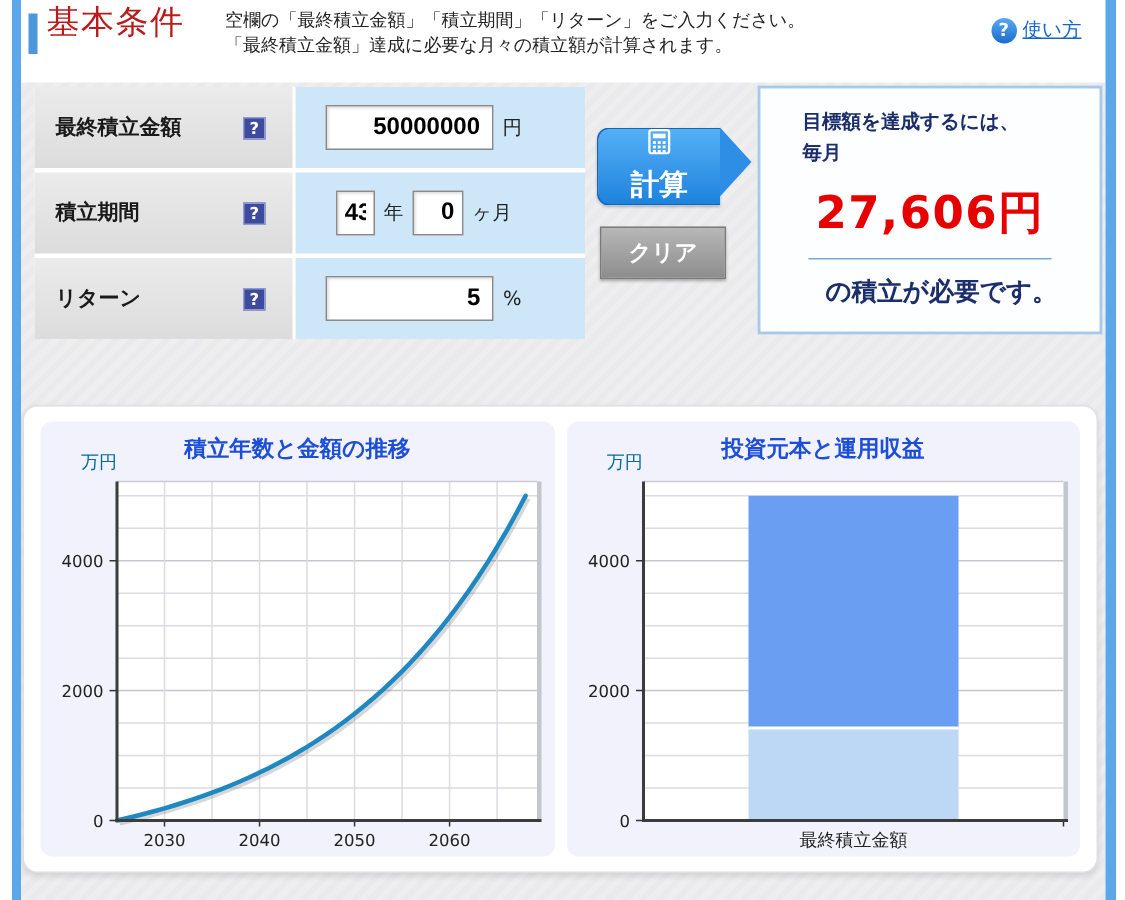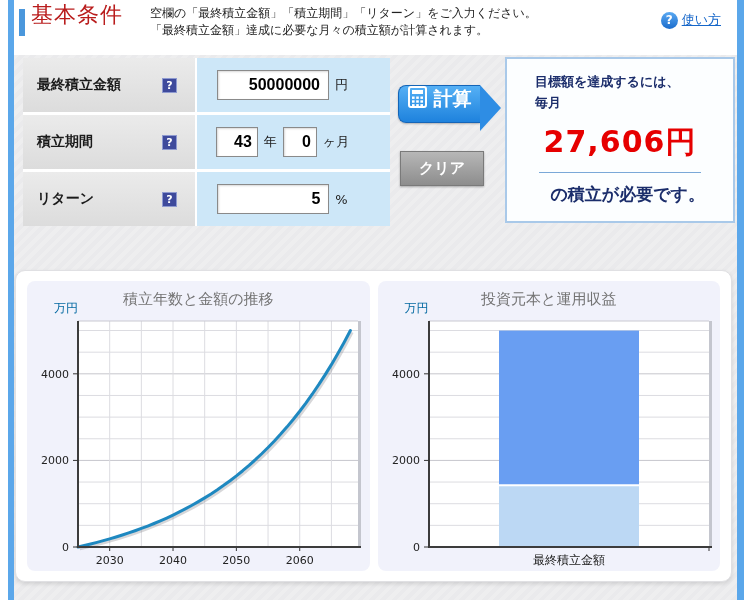--- a/index.html
+++ b/index.html
@@ -34,29 +34,29 @@
                 align-items:center; justify-content:space-between; padding:0 18px 0 14px;
                 font-size:14px; font-weight:bold; color:#1a1a1a; }
   .q-square { width:15px; height:15px; background:#3e4a9c; border:1px solid #8e9ad0;
               color:#fff; font-size:11px; font-weight:bold; display:flex;
               align-items:center; justify-content:center; cursor:pointer; }
   .cell-value { background:#cde7f8; height:54px; display:flex; align-items:center;
                 justify-content:center; padding-right:22px; gap:6px; font-size:13px; }
   .cell-value input { text-align:right; font-weight:bold; font-size:16px; color:#000;
                       border:1px solid #8a8a8a; height:30px; padding:0 8px;
                       box-shadow:inset 1px 1px 2px rgba(0,0,0,0.15); background:#fff; }
-  .inp-wide { width:112px; } .inp-years { width:42px; padding:0 5px !important; } .inp-months { width:34px; padding:0 5px !important; }
+  .inp-wide { width:112px; } .inp-years { width:26px; padding:0 5px !important; } .inp-months { width:34px; padding:0 5px !important; }
   .unit { color:#222; }
 
   
-  .calc-button { position:absolute; left:384px; top:30px; width:82px; height:38px;
+  .calc-button { position:absolute; left:384px; top:30px; width:82px; height:52px;
                  background:linear-gradient(#55b0f5,#1e82dd); border:1px solid #1565b8; border-right:none;
                  border-radius:8px 0 0 8px; color:#fff; font-size:19px; font-weight:bold;
-                 display:flex; justify-content:center; gap:7px; cursor:pointer;
-                 box-shadow:0 1px 2px rgba(0,0,0,0.25); }
+                 display:flex; align-items:center; justify-content:center; gap:7px; cursor:pointer;
+                 box-shadow:0 1px 2px rgba(0,0,0,0.25);flex-direction:column; }
   .calc-arrow { position:absolute; left:466px; top:30px; width:0; height:0;
                 border-top:23px solid transparent; border-bottom:23px solid transparent;
                 border-left:21px solid #2e8de4; }
   .clear-button { position:absolute; left:386px; top:96px; width:84px; height:35px;
                   background:linear-gradient(#b7b7b7,#8d8d8d); border:1px solid #7a7a7a;
                   border-radius:0; color:#fff; font-size:15px; font-weight:bold; cursor:pointer;
                   box-shadow:0 1px 2px rgba(0,0,0,0.3); }
 
   
   .result-box { position:absolute; left:491px; top:2px; width:230px; height:166px;
@@ -66,21 +66,21 @@
                    margin-top:9px; letter-spacing:1px; }
   .result-divider { border-bottom:1px solid #7aa8d8; margin:9px 4px 10px; }
   .result-suffix { text-align:right; font-size:17px; font-weight:bold; color:#1b2d6b; }
 
   
   .charts-panel { position:absolute; left:1px; top:215px; width:717px; height:312px;
                   background:#fff; border:1px solid #e0e0e3; border-radius:10px;
                   box-shadow:0 2px 4px rgba(0,0,0,0.12); display:flex; gap:8px; padding:10px 11px; }
   .chart-card { flex:1; background:#f1f2fb; border-radius:8px; position:relative; }
   .chart-head { position:relative; height:32px; }
-  .chart-title { text-align:center; padding-top:9px; font-size:15px; font-weight:normal; color:#737373; }
+  .chart-title { text-align:center; padding-top:9px; font-size:15px; font-weight:bold; color:#1d4ed8; }
   .unit-label { position:absolute; left:27px; bottom:-4px; font-size:12px; color:#0369a1; }
   .chart-svg-host svg { display:block; margin:4px auto 0; }
 </style>
 </head>
 <body>
 
 <div class="edge-strip edge-left"></div>
 <div class="edge-strip edge-right"></div>
 
 <div class="content">

